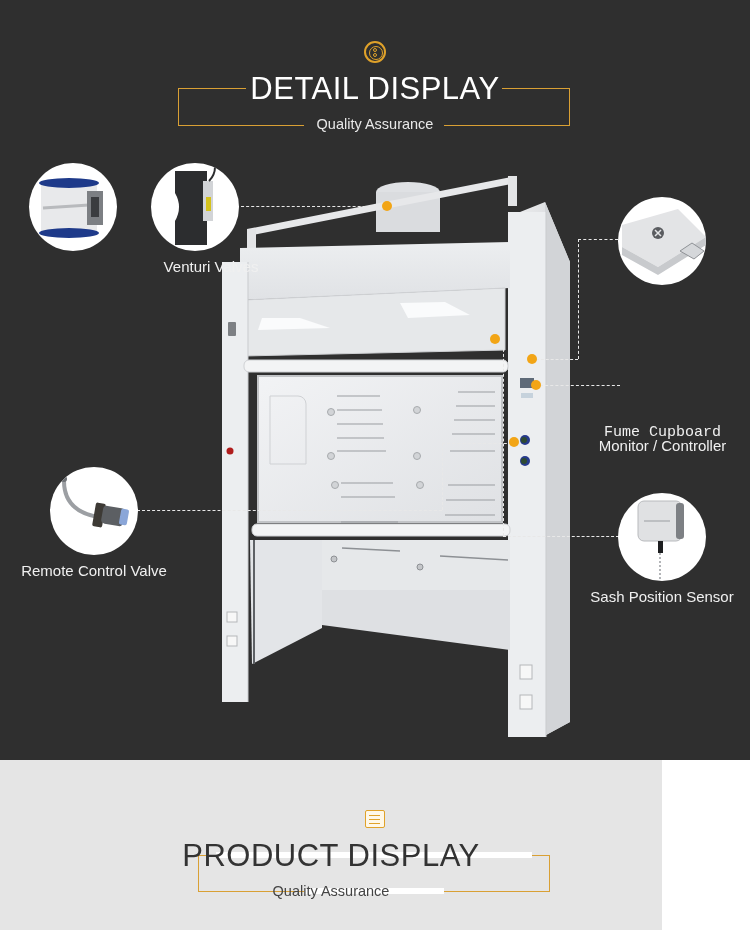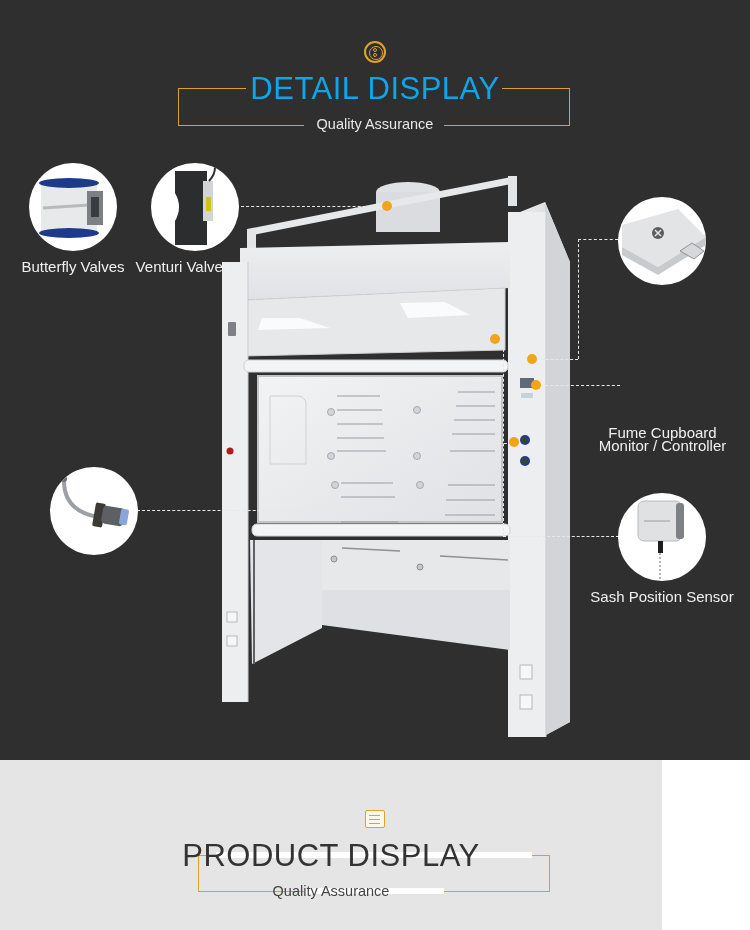--- a/index.html
+++ b/index.html
@@ -42,21 +42,21 @@
       <i class="d1"></i>
       <i class="d2"></i>
     </div>
 
   <div style="position:absolute;left:178px;top:88px;width:392px;height:38px;">
     <div class="frame" style="left:0;top:0;width:392px;height:38px;border-color:#d9a034;"></div>
 
     <div style="position:absolute;left:68px;top:-3px;width:256px;height:6px;background:#2f2f2f;"></div>
     <div style="position:absolute;left:126px;top:34px;width:140px;height:6px;background:#2f2f2f;"></div>
   </div>
-  <div class="frame-title" style="top:71px;color:#0ea5e9;font-weight:normal;font-size:31px;">DETAIL DISPLAY</div>
+  <div class="frame-title" style="top:71px;color:#ffffff;font-weight:normal;font-size:31px;">DETAIL DISPLAY</div>
   <div class="frame-sub" style="top:116px;color:#e8e8e8;">Quality Assurance</div>
 
   <svg class="hood" viewBox="0 0 750 760" width="750" height="760">
     <defs>
       <linearGradient id="sideG" x1="0" x2="1">
         <stop offset="0" stop-color="#e9eaec"></stop>
           <stop offset="1" stop-color="#d6d8db"></stop>
       </linearGradient>
       <linearGradient id="frontG" x1="0" y1="0" x2="0" y2="1">
         <stop offset="0" stop-color="#eceef0"></stop>
@@ -169,54 +169,54 @@
   <div class="thumb" style="left:29px;top:163px;">
     <svg width="88" height="88" viewBox="0 0 88 88">
       <rect x="12" y="20" width="56" height="50" fill="#e8e9eb"></rect>
       <ellipse cx="40" cy="20" rx="30" ry="5" fill="#1e3a8a"></ellipse>
       <ellipse cx="40" cy="70" rx="30" ry="5" fill="#1e3a8a"></ellipse>
       <line x1="14" y1="45" x2="60" y2="42" stroke="#b8babd" stroke-width="3"></line>
       <rect x="58" y="28" width="16" height="34" fill="#7c7f83"></rect>
       <rect x="62" y="34" width="8" height="20" fill="#3a3c3f"></rect>
     </svg>
   </div>
-  <div class="label" style="left:12px;top:255px;width:122px;">Butterfly Valves</div>
 
   <div class="thumb" style="left:151px;top:163px;">
     <svg width="88" height="88" viewBox="0 0 88 88">
       <path d="M24,8 h32 v22 q-8,14 0,28 v24 h-32 v-24 q8,-14 0,-28 z" fill="#2c2d2f"></path>
       <rect x="52" y="18" width="10" height="40" fill="#d2d4d7"></rect>
       <rect x="55" y="34" width="5" height="14" fill="#d4c21c"></rect>
       <path d="M58,18 q6,-6 6,-14" stroke="#2c2d2f" stroke-width="2" fill="none"></path>
     </svg>
   </div>
-  <div class="label" style="left:128px;top:255px;width:110px;">Venturi Valves</div>
+  <div class="label" style="left:156px;top:255px;width:110px;">Venturi Valves</div>
 
   <div class="thumb" style="left:618px;top:197px;">
     <svg width="88" height="88" viewBox="0 0 88 88">
       <polygon points="4,28 60,12 88,40 40,70 4,50" fill="#e3e4e6"></polygon>
       <polygon points="4,50 40,70 88,40 88,48 40,78 4,58" fill="#c8cacd"></polygon>
       <circle cx="40" cy="36" r="6" fill="#5a5c60"></circle>
       <path d="M37,33 l6,6 M43,33 l-6,6" stroke="#e3e4e6" stroke-width="1.5"></path>
       <polygon points="62,54 74,46 86,54 76,62" fill="#d5d7da" stroke="#8e9195"></polygon>
     </svg>
   </div>
 
-  <div class="label" style="left:580px;top:421px;width:165px;">Fume Cupboard</div>
+  <div class="label" style="left:580px;top:421px;width:165px;font-family:Liberation Mono, monospace;">Fume Cupboard</div>
   <div class="label" style="left:580px;top:434px;width:165px;">Monitor / Controller</div>
 
   <div class="thumb" style="left:50px;top:467px;">
     <svg width="88" height="88" viewBox="0 0 88 88">
       <path d="M14,14 q0,30 34,36" stroke="#9c9fa3" stroke-width="4" fill="none"></path>
       <circle cx="14" cy="12" r="3" fill="#6d7074"></circle>
       <rect x="44" y="36" width="10" height="24" rx="2" fill="#3d3a35" transform="rotate(10 49 48)"></rect>
       <rect x="52" y="40" width="22" height="18" rx="4" fill="#5c5f63" transform="rotate(10 63 49)"></rect>
       <rect x="70" y="42" width="8" height="16" rx="2" fill="#8aa6d8" transform="rotate(10 74 50)"></rect>
     </svg>
   </div>
+  <div class="label" style="left:6px;top:559px;width:176px;">Remote Control Valve</div>
 
   <div class="thumb" style="left:618px;top:493px;">
     <svg width="88" height="88" viewBox="0 0 88 88">
       <rect x="20" y="8" width="44" height="40" rx="6" fill="#e0e1e3" stroke="#b8babd"></rect>
       <rect x="58" y="10" width="8" height="36" rx="3" fill="#7d8084"></rect>
       <line x1="26" y1="28" x2="52" y2="28" stroke="#9a9da1" stroke-width="1"></line>
       <rect x="40" y="48" width="5" height="12" fill="#1d1e20"></rect>
       <line x1="42" y1="60" x2="42" y2="88" stroke="#9a9da1" stroke-width="1.5" stroke-dasharray="2 2"></line>
     </svg>
   </div>

